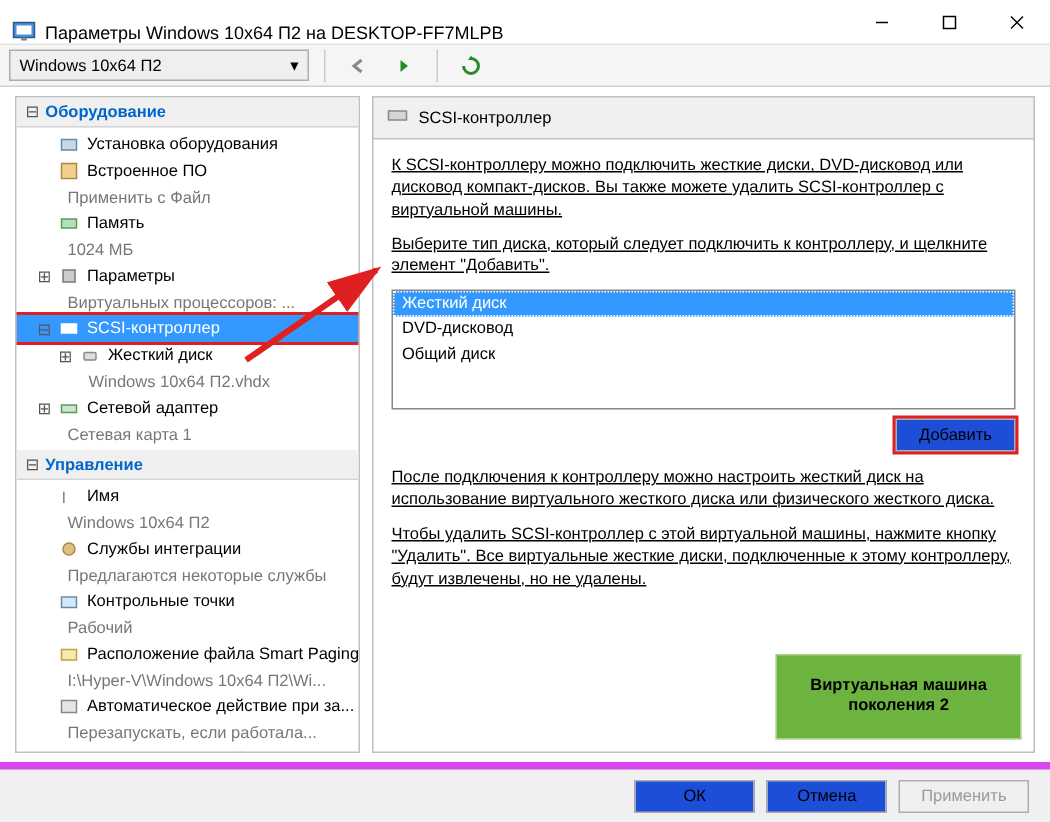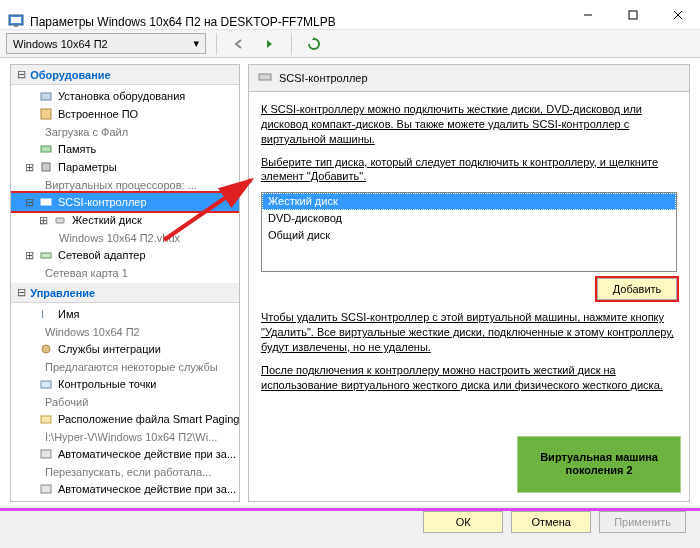--- a/index.html
+++ b/index.html
@@ -25,24 +25,24 @@
   .node .exp { width: 9px; color: #555; flex-shrink: 0; }
   .node .icn { width: 16px; height: 16px; flex-shrink: 0; display: flex; align-items: center; justify-content: center; }
   .right-panel { flex: 1; margin: 6px 10px 6px 4px; display: flex; flex-direction: column; }
   .panel-hdr { background: #f0f0f0; border: 1px solid #c0c0c0; border-bottom: none; padding: 4px 8px; display: flex; align-items: center; gap: 6px; }
   .panel-body { border: 1px solid #c0c0c0; flex: 1; padding: 10px 12px; position: relative; overflow: hidden; font-size: 11px; line-height: 1.35; }
   .panel-body p { margin-bottom: 8px; text-decoration: underline; }
   .list-box { border: 1px solid #888; height: 80px; background: #fff; margin: 4px 0 6px; position: relative; }
   .list-item { padding: 1px 6px; }
   .list-item.sel { background: #3399ff; color: #fff; outline: 1px dotted #fff; outline-offset: -2px; }
   .btn-row { display: flex; justify-content: flex-end; margin-bottom: 10px; }
-  .btn { height: 22px; min-width: 80px; padding: 0 14px; background: #fef9c3; border: 1px solid #adadad; display: inline-flex; align-items: center; justify-content: center; }
+  .btn { height: 22px; min-width: 80px; padding: 0 14px; background: #1d4ed8; border: 1px solid #adadad; display: inline-flex; align-items: center; justify-content: center; }
   .btn.disabled { color: #9a9a9a; background: #efefef; }
   .btn.attn { outline: 2px solid #e02020; }
-  .footer { position: absolute; bottom: 0; left: 0; right: 0; height: 40px; background: #f0f0f0; border-top: 3px solid #d946ef; display: flex; align-items: flex-start; justify-content: flex-end; gap: 8px; padding: 0 14px; }
+  .footer { position: absolute; bottom: 0; left: 0; right: 0; height: 40px; background: #f0f0f0; border-top: 5px solid #d946ef; display: flex; align-items: center; justify-content: flex-end; gap: 8px; padding: 0 14px; }
   .overlay-badge { position: absolute; right: 8px; bottom: 8px; background: #6db33f; color: #000000; padding: 14px 22px; font-size: 20px; font-weight: 600; text-align: center; line-height: 1.25; border: 1px solid rgba(255,255,255,0.4); }
   .red-box { outline: 2px solid #e02020; }
   .arrow { position: absolute; left: 156px; top: 112px; pointer-events: none; z-index: 10; }
 </style>
 </head>
 <body>
 
 <div class="titlebar">
   <span class="titlebar-icon">
     <svg viewBox="0 0 16 16">
@@ -117,30 +117,33 @@
       <div class="node">
           <span class="exp"></span>
           <span class="icn">
             <svg width="14" height="14">
               <rect x="2" y="2" width="10" height="10" fill="#f2cf8a" stroke="#b08a3a"></rect>
             </svg>
           </span>
           <span>Встроенное ПО</span>
         </div>
       <div class="node sub">
-          <span>Загрузка с Файл</span>
+          <span>Применить с Файл</span>
         </div>
       <div class="node">
           <span class="exp"></span>
           <span class="icn">
             <svg width="14" height="14">
               <rect x="2" y="4" width="10" height="6" fill="#b5e0b5" stroke="#5a9a5a"></rect>
             </svg>
           </span>
           <span>Память</span>
+        </div>
+      <div class="node sub">
+          <span>1024 МБ</span>
         </div>
       <div class="node">
           <span class="exp">⊞</span>
           <span class="icn">
             <svg width="14" height="14">
               <rect x="3" y="3" width="8" height="8" fill="#ccc" stroke="#777"></rect>
             </svg>
           </span>
           <span>Параметры</span>
         </div>
@@ -273,22 +276,22 @@
       <div class="list-box">
         <div class="list-item sel red-box" style="outline-offset:-1px"><span>Жесткий диск</span></div>
         <div class="list-item"><span>DVD-дисковод</span></div>
         <div class="list-item"><span>Общий диск</span></div>
       </div>
       <div class="btn-row">
         <div class="btn attn">
             <span>Добавить</span>
           </div>
       </div>
+      <p>После подключения к контроллеру можно настроить жесткий диск на использование виртуального жесткого диска или физического жесткого диска.</p>
       <p>Чтобы удалить SCSI-контроллер с этой виртуальной машины, нажмите кнопку "Удалить". Все виртуальные жесткие диски, подключенные к этому контроллеру, будут извлечены, но не удалены.</p>
-      <p>После подключения к контроллеру можно настроить жесткий диск на использование виртуального жесткого диска или физического жесткого диска.</p>
 
       <div class="overlay-badge">
         <div>Виртуальная машина</div>
         <div>поколения 2</div>
       </div>
     </div>
   </div>
 
   <svg class="arrow" width="110" height="80">
     <defs>

